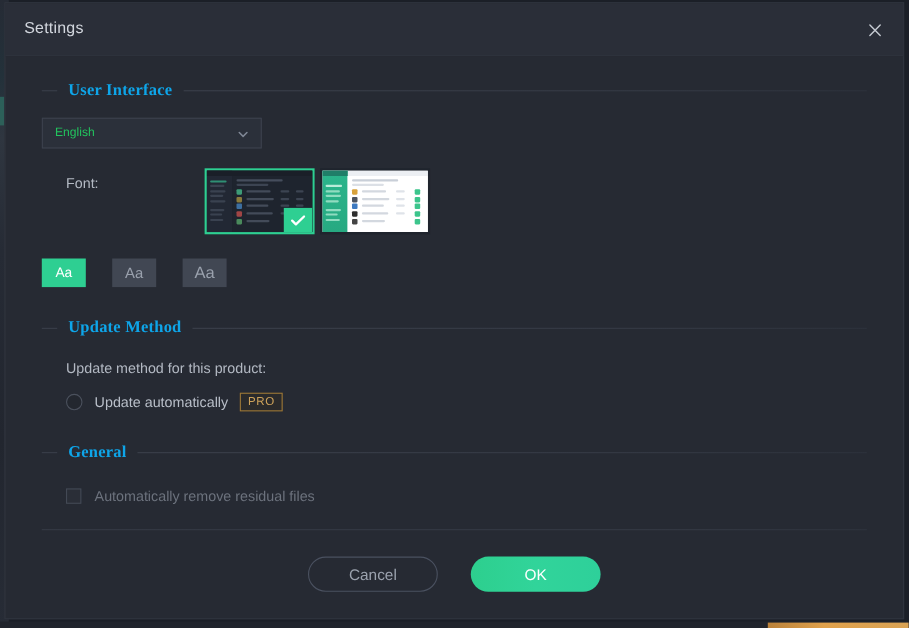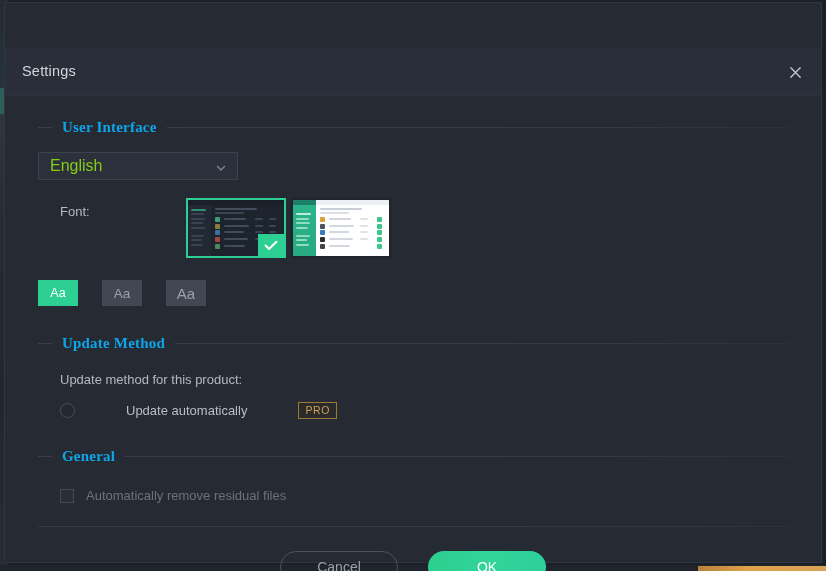--- a/index.html
+++ b/index.html
@@ -38,21 +38,20 @@
     width: 818px; height: 561px;
     background: #262a33;
     border: 1px solid #30353f;
   }
 
   
   #titlebar {
     position: relative; height: 48px;
     background: #2a2e38;
     border-bottom: 1px solid #2d323c;
-    margin-top: 45px;
   }
   #title-text {
     position: absolute; left: 17px; top: 15px;
     font-size: 14.5px; color: #d2d6dd; letter-spacing: .2px;
   }
   #close-btn {
     position: absolute; right: 6px; top: 4px;
     width: 40px; height: 40px;
     display: flex; align-items: center; justify-content: center;
     cursor: pointer; color: #c5cad2;
@@ -86,21 +85,21 @@
     padding-left: 22px; font-size: 13px; color: #b3b9c3; line-height: 28px;
   }
   .field-ctl { flex: 1 1 auto; }
 
   
   .select {
     position: relative; width: 200px; height: 28px;
     background: #2b303a; border: 1px solid #3c424e;
     display: flex; align-items: center; cursor: pointer;
   }
-  .select .val { font-size: 16px; color: #84cc16; padding-left: 11px; }
+  .select .val { font-size: 11px; color: #22c55e; padding-left: 11px; }
   .select .chev {
     position: absolute; right: 10px; top: 50%; transform: translateY(-50%);
     width: 12px; height: 12px; color: #7f8795;
   }
 
   
   .skins { display: flex; gap: 5px; }
   .skin {
     position: relative; width: 100px; height: 60px;
     border: 2px solid transparent; cursor: pointer; overflow: hidden;
@@ -145,21 +144,20 @@
   .fsz.s2 { font-size: 13.5px; }
   .fsz.s3 { font-size: 15px; }
 
   
   .plain-label {
     padding-left: 22px; font-size: 13px; color: #b3b9c3; margin-top: 18px;
   }
   .radio-row {
     display: flex; align-items: center; padding-left: 22px; margin-top: 15px;
     cursor: pointer;
-    gap: 40px;
   }
   .radio {
     width: 15px; height: 15px; border-radius: 50%;
     border: 1px solid #4b515d; background: #23272f;
     flex: 0 0 auto; display: flex; align-items: center; justify-content: center;
   }
   .radio .dot { width: 8px; height: 8px; border-radius: 50%; background: #2ecf92; }
   .radio-text { font-size: 13px; color: #b9bfc9; margin-left: 11px; }
   .pro-badge {
     margin-left: 11px; font-size: 10.5px; color: #cda25a;

